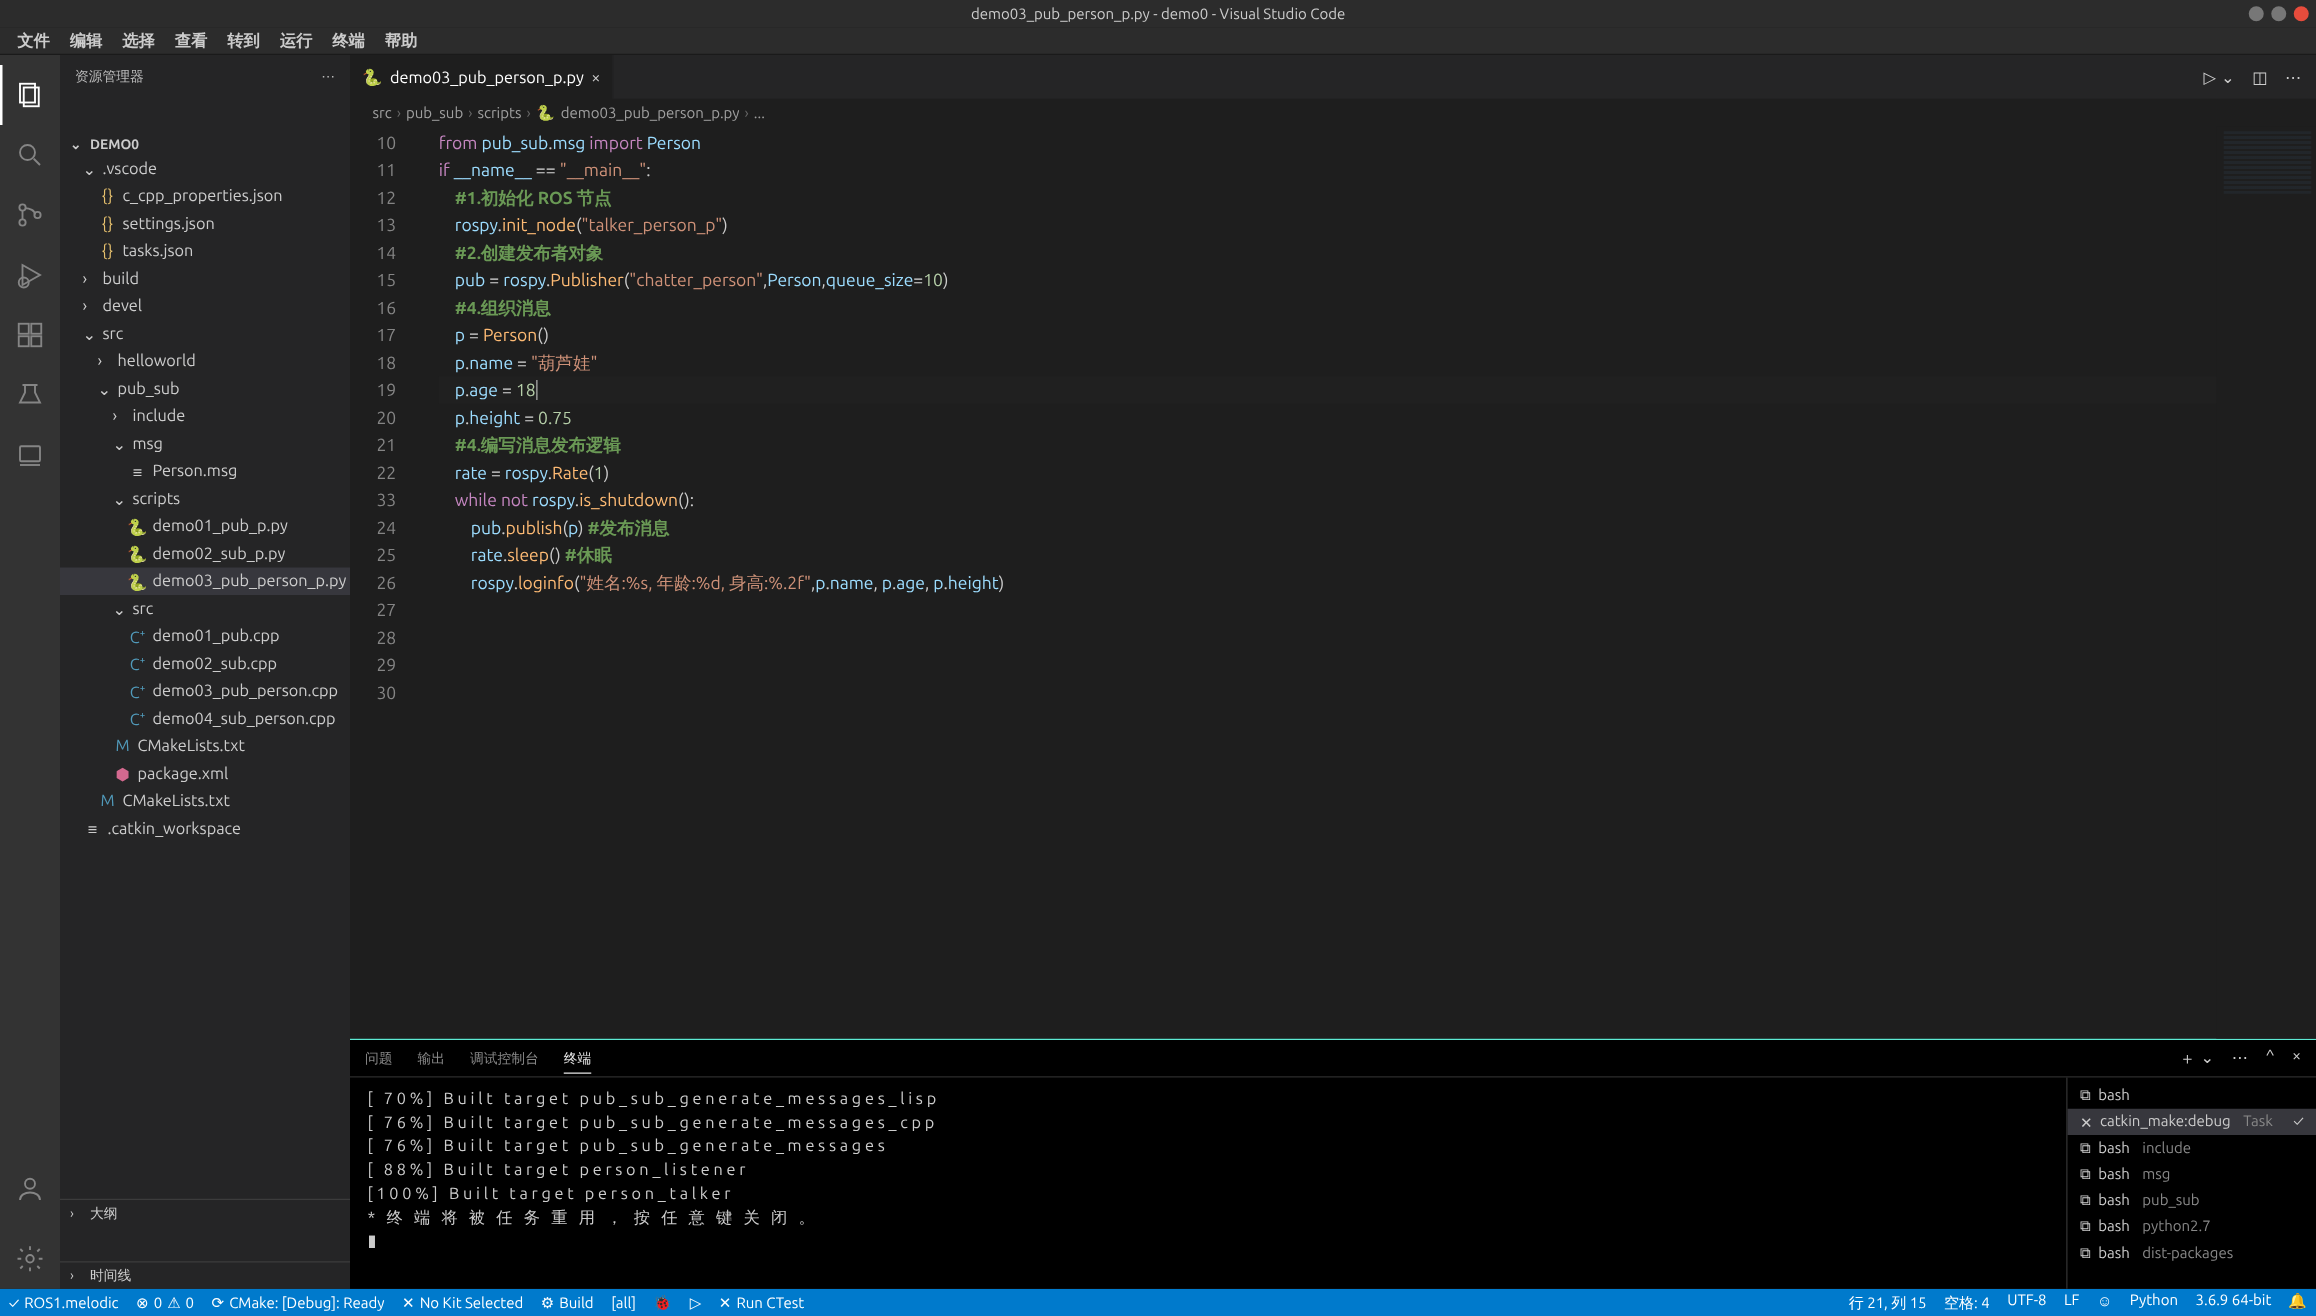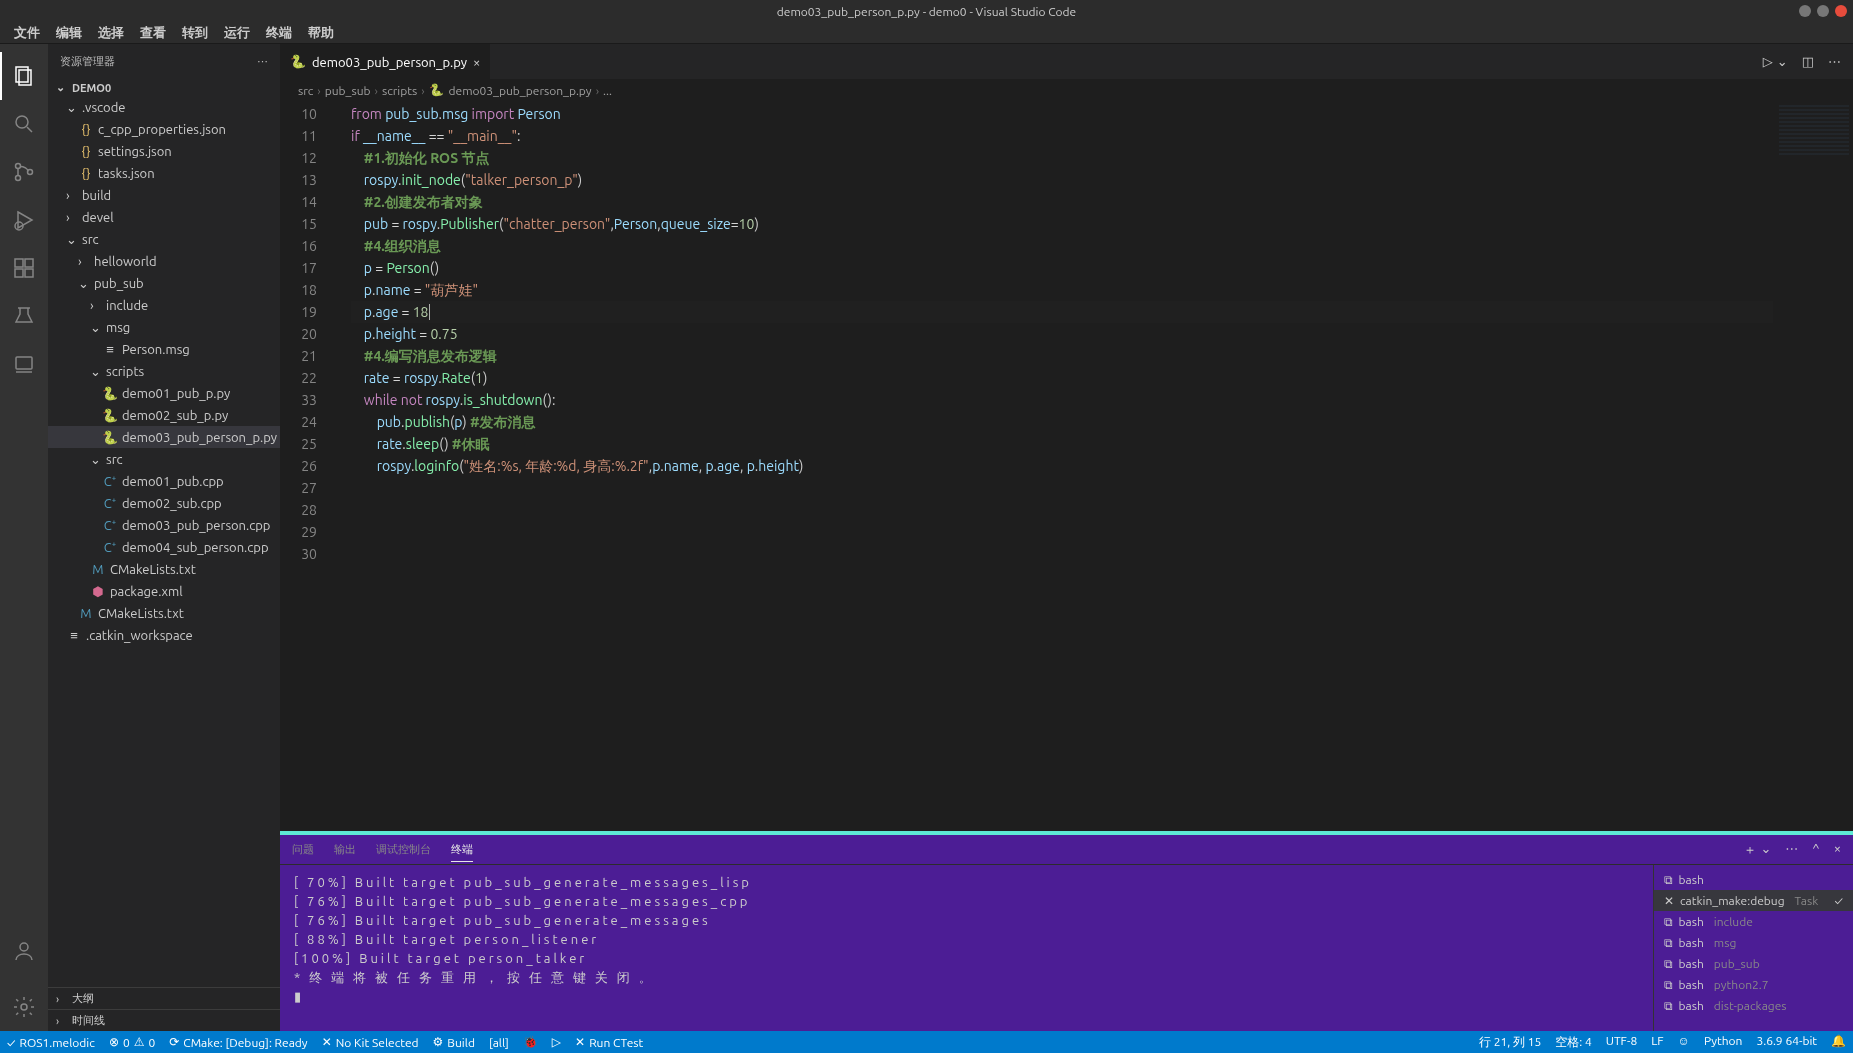--- a/index.html
+++ b/index.html
@@ -12,21 +12,21 @@
 .wb-max { background: #777; }
 .wb-close { background: #e74c3c; }
 .menubar { height: 22px; background: #2c2c2c; display: flex; align-items: center; padding: 0 6px; border-bottom: 1px solid #1a1a1a; font-weight: bold; }
 .menu-item { padding: 0 8px; color: #ccc; font-size: 13px; cursor: pointer; }
 .main { display: flex; height: calc(100vh - 44px - 22px); }
 .activitybar { width: 48px; background: #333333; display: flex; flex-direction: column; align-items: center; padding-top: 8px; }
 .activity-icon { width: 48px; height: 48px; display: flex; align-items: center; justify-content: center; color: #858585; cursor: pointer; position: relative; }
 .activity-icon.active { color: #fff; }
 .activity-icon.active::before { content: ""; position: absolute; left: 0; top: 0; bottom: 0; width: 2px; background: #fff; }
 .activity-bottom { margin-top: auto; margin-bottom: 8px; }
-.sidebar { width: 232px; background: #252526; display: flex; flex-direction: column; }
+.sidebar { width: 232px; background: #252526; display: flex; flex-direction: column; gap: 28px; }
 .sidebar-header { height: 35px; display: flex; align-items: center; justify-content: space-between; padding: 0 12px; color: #bbb; font-size: 11px; }
 .sidebar-title { text-transform: none; }
 .sidebar-actions { color: #bbb; }
 .tree { flex: 1; overflow-y: auto; padding: 0 0; }
 .tree-root { padding: 2px 8px; font-weight: bold; font-size: 11px; color: #ccc; display: flex; align-items: center; gap: 4px; }
 .tree-item { display: flex; align-items: center; height: 22px; padding-left: 8px; cursor: pointer; font-size: 13px; gap: 4px; }
 .tree-item.selected { background: #37373d; }
 .chev { width: 12px; color: #ccc; }
 .ficon { width: 16px; display: inline-flex; align-items: center; justify-content: center; }
 .indent1 { padding-left: 18px; }
@@ -41,36 +41,36 @@
 .tab-actions { margin-left: auto; display: flex; align-items: center; gap: 14px; padding-right: 12px; color: #ccc; }
 .breadcrumb { height: 22px; display: flex; align-items: center; padding: 0 18px; color: #a0a0a0; font-size: 12px; gap: 4px; }
 .bc-sep { color: #666; }
 .editor-body { flex: 1; display: flex; overflow: hidden; position: relative; gap: 16px; }
 .gutter { width: 55px; text-align: right; color: #858585; font-family: Consolas, monospace; font-size: 14px; padding-right: 18px; padding-top: 2px; line-height: 22px; }
 .code-area { flex: 1; font-family: Consolas, "Courier New", monospace; font-size: 14px; line-height: 22px; padding-top: 2px; position: relative; }
 .code-line { white-space: pre; }
 .code-line.current { background: #2a2a2a33; }
 .minimap { position: absolute; top: 0; right: 0; width: 80px; height: 100%; background: #1e1e1e; }
 .minimap-thumb { position: absolute; top: 4px; right: 4px; width: 70px; height: 50px; background: repeating-linear-gradient(0deg, #3a5a7a22 0, #3a5a7a22 2px, transparent 2px, transparent 4px); }
-.panel { height: 200px; background: #4c1d95; border-top: 4px solid #5eead4; display: flex; flex-direction: column; }
+.panel { height: 200px; background: #000000; border-top: 1px solid #5eead4; display: flex; flex-direction: column; }
 .panel-tabs { height: 30px; display: flex; align-items: center; padding: 0 12px; gap: 20px; border-bottom: 1px solid #2c2c2c; }
 .panel-tab { color: #888; font-size: 11px; padding: 4px 0; cursor: pointer; }
 .panel-tab.active { color: #e7e7e7; border-bottom: 1px solid #e7e7e7; }
 .panel-actions { margin-left: auto; display: flex; gap: 14px; color: #ccc; }
 .panel-body { flex: 1; display: flex; }
 .terminal-out { flex: 1; padding: 8px 14px; font-family: Consolas, monospace; font-size: 13px; line-height: 19px; color: #ccc; overflow: hidden; letter-spacing: 3px; }
 .terminal-list { width: 200px; border-left: 1px solid #333; padding: 4px 0; }
 .term-item { display: flex; align-items: center; height: 21px; padding: 0 10px; font-size: 12px; color: #ccc; gap: 6px; }
 .term-item.active { background: #37373d; }
 .term-sub { color: #888; margin-left: 4px; }
 .statusbar { height: 22px; background: #007acc; display: flex; align-items: center; color: #fff; font-size: 12px; }
 .sb-item { padding: 0 7px; display: flex; align-items: center; gap: 4px; height: 100%; }
 .sb-right { margin-left: auto; display: flex; }
 .kw { color: #c586c0; }
-.fn { color: #86efac; }
+.fn { color: #fdba74; }
 .str { color: #ce9178; }
 .num { color: #b5cea8; }
 .var { color: #9cdcfe; }
 .com { color: #6a9955; font-weight: bold; }
 .op { color: #d4d4d4; }
 .cursor { border-right: 1px solid #aeafad; }
 .ic-yellow { color: #e8c26e; }
 .ic-blue { color: #519aba; }
 .ic-pink { color: #d4698f; }
 .ic-md { color: #519aba; }

